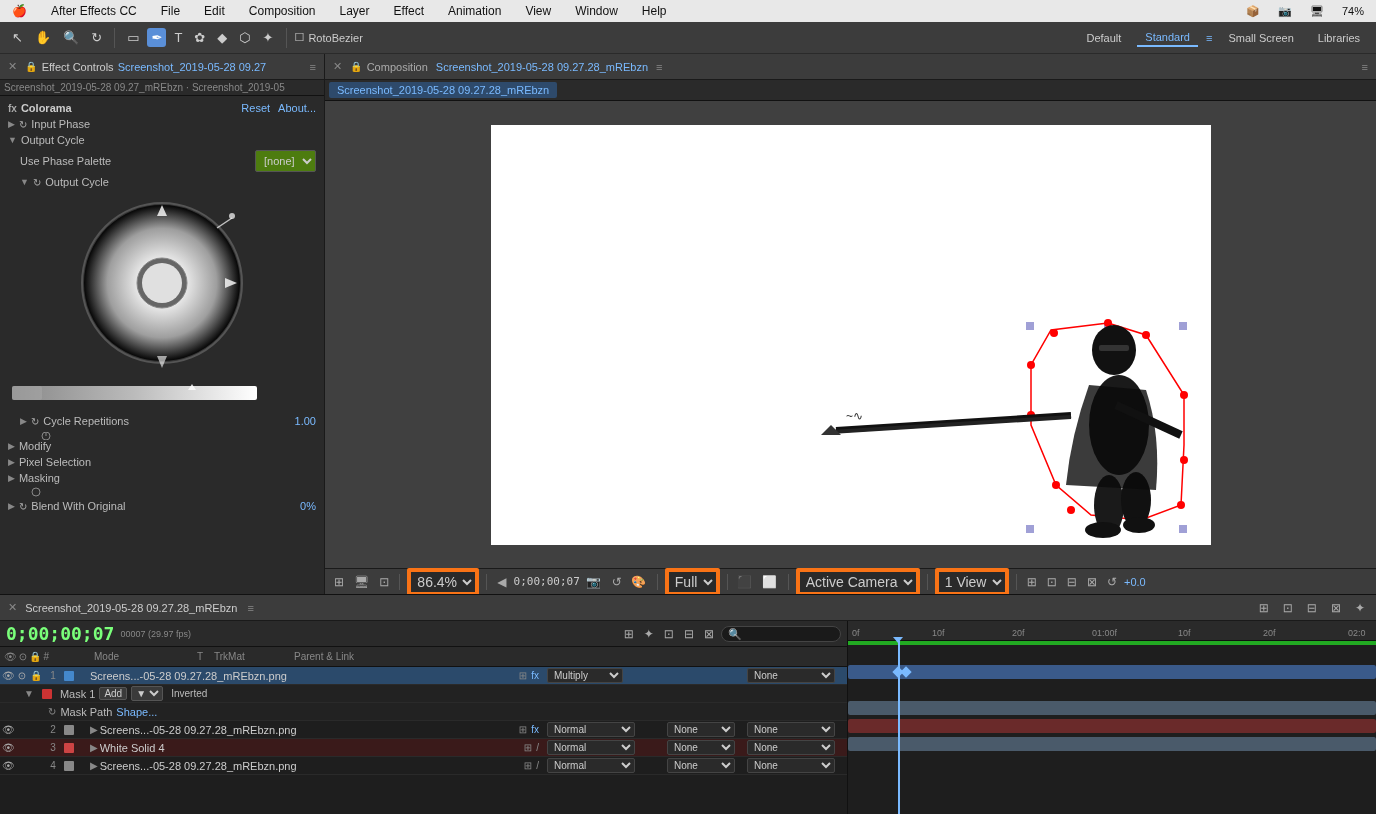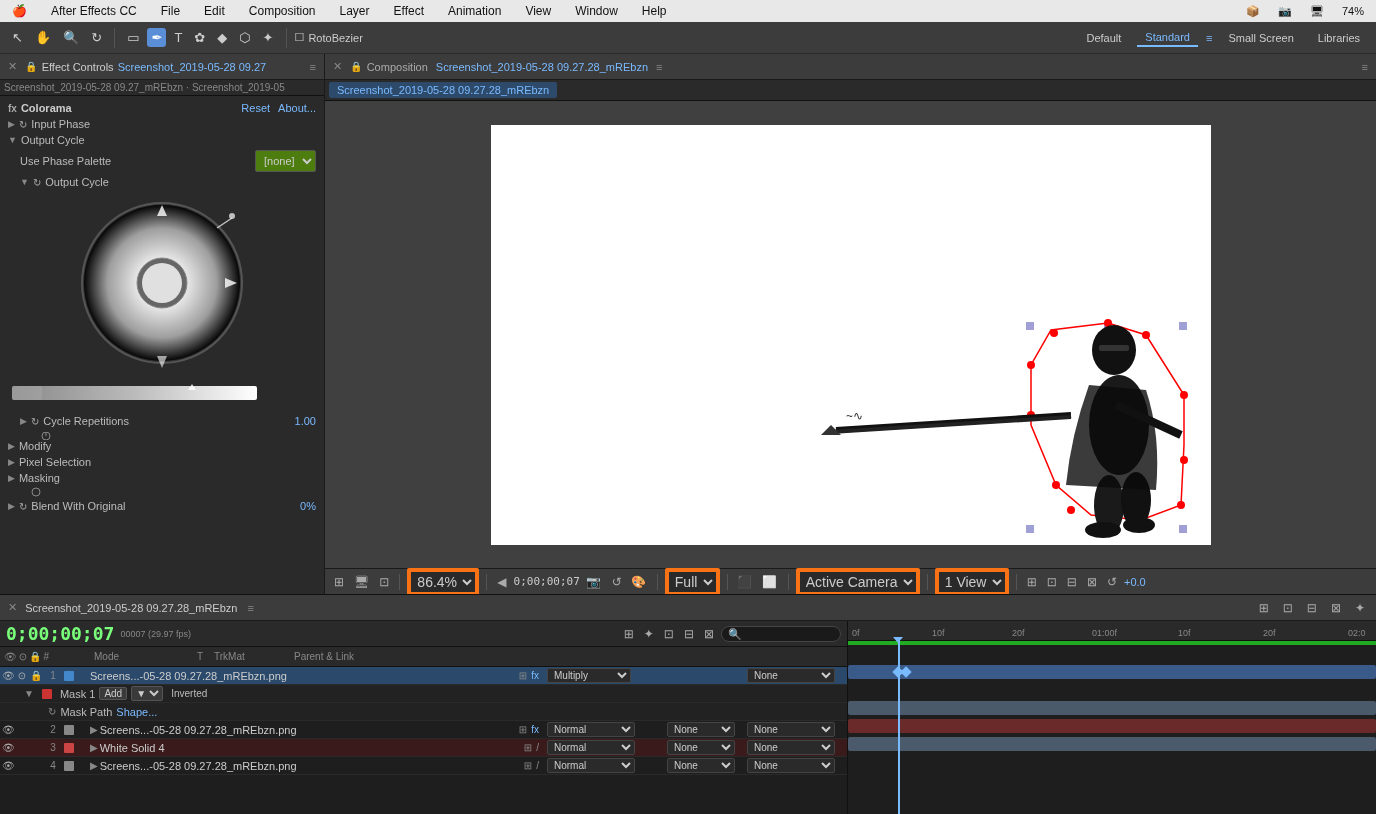--- a/index.html
+++ b/index.html
@@ -473,21 +473,21 @@
             <span class="layer-eye">👁</span>
             <span class="layer-eye">⊙</span>
             <span class="layer-eye">🔒</span>
             <span class="layer-num">1</span>
             <div class="layer-color" style="background:#4488cc;"></div>
           </div>
           <span class="layer-name">Screens...-05-28 09.27.28_mREbzn.png</span>
           <span style="font-size:10px;color:#888;margin-right:4px;">⊞</span>
           <span style="font-size:10px;color:#7abaff;margin-right:8px;">fx</span>
           <div class="layer-mode">
-            <select class="ae-select" style="width:84px;">
+            <select class="ae-select" style="width:76px;">
               <option>Multiply</option>
             </select>
           </div>
           <div class="layer-t"></div>
           <div class="layer-trkmat"></div>
           <div class="layer-parent">
             <select class="ae-select" style="width:88px;">
               <option>None</option>
             </select>
           </div>

